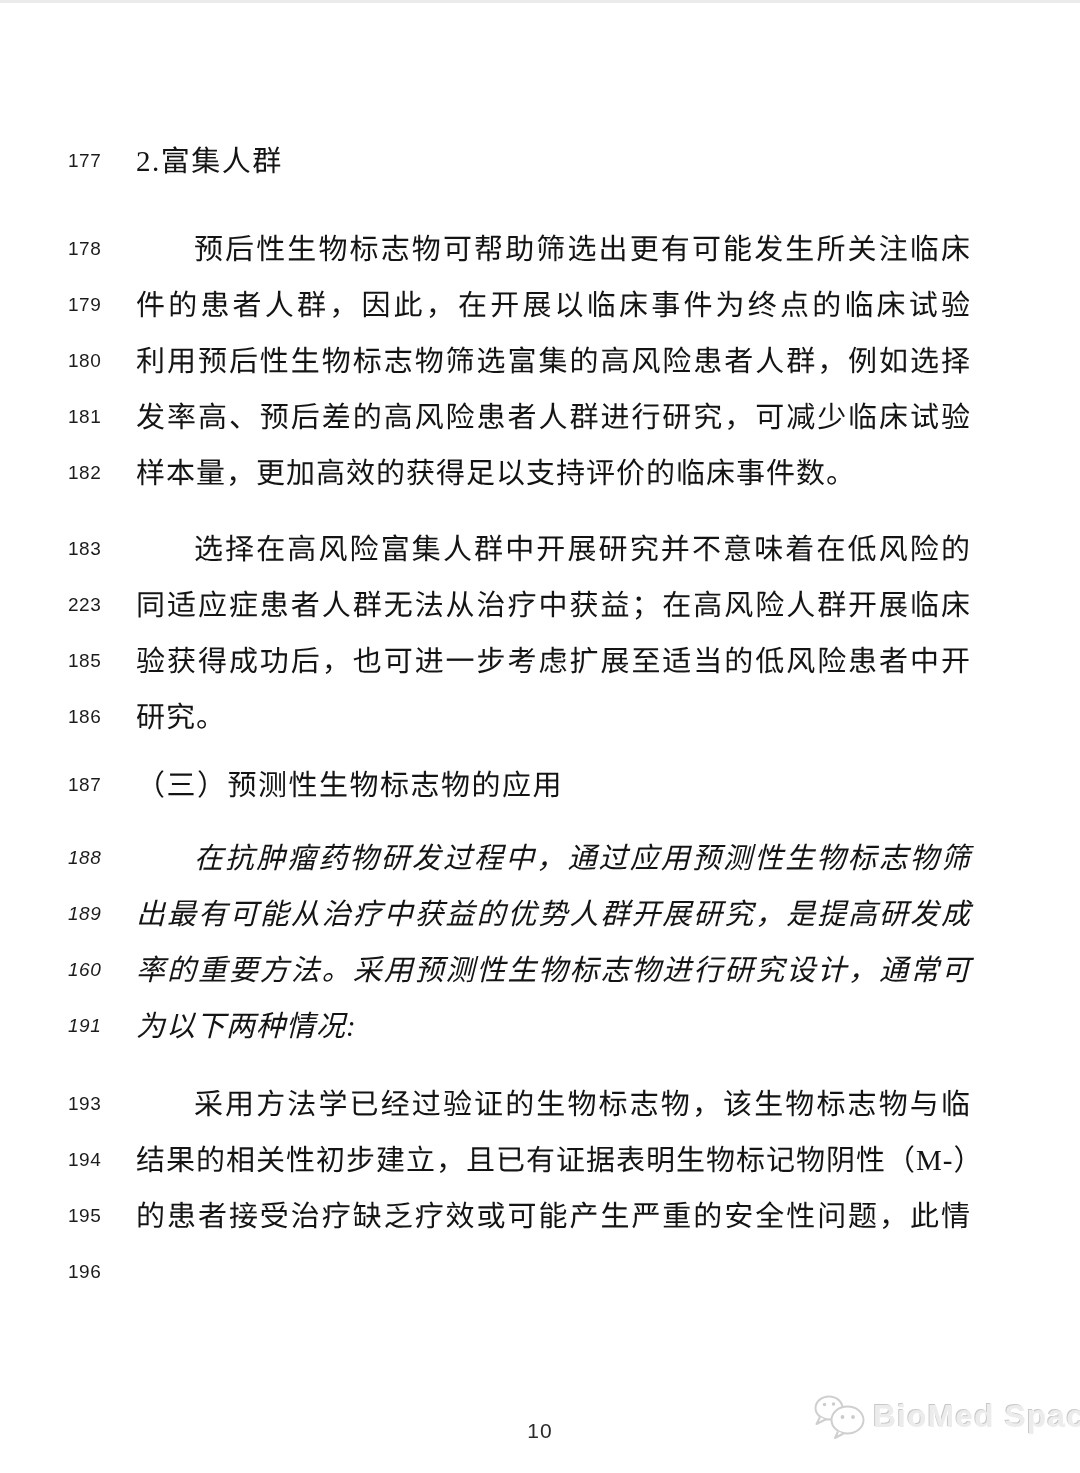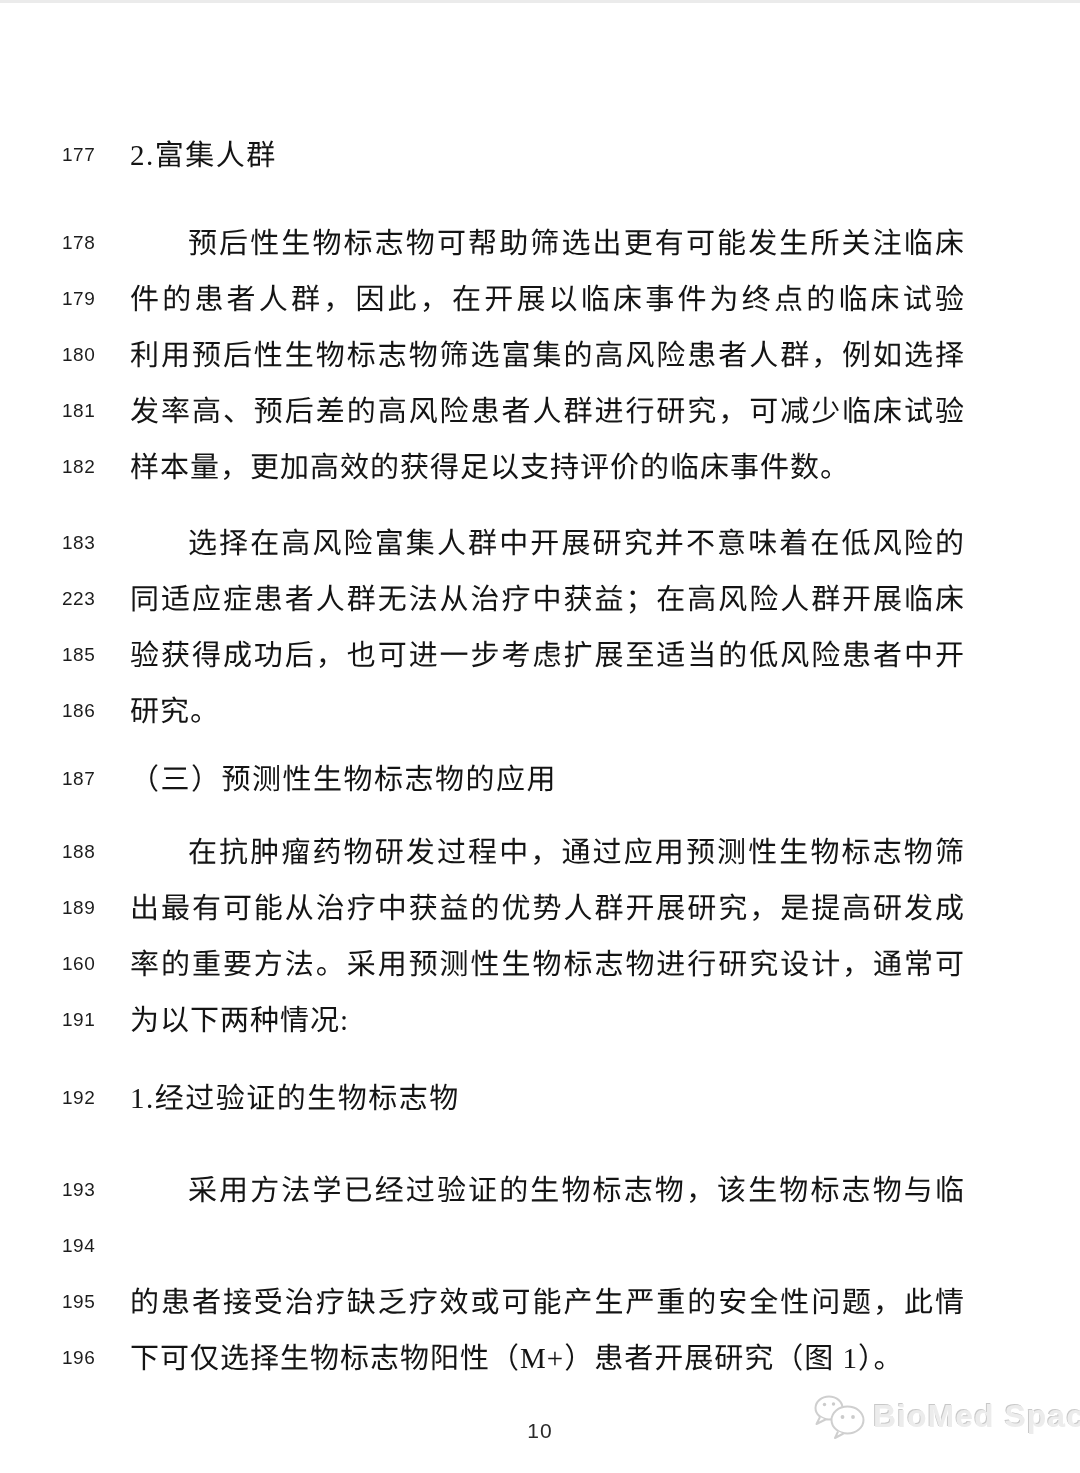--- a/index.html
+++ b/index.html
@@ -13,25 +13,25 @@
   }
   .top-strip{
     position:absolute;top:0;left:0;width:100%;height:3px;
     background:#ebebeb;
   }
   main{
     position:absolute;top:0;left:0;width:100%;
     padding-top:127px;
     box-sizing:border-box;
   }
-  .block{margin:0;}
+  .block{margin:6px;}
   main > .block:nth-child(2){margin-top:32px;}
   main > .block:nth-child(3){margin-top:20px;}
   main > .block:nth-child(4){margin-top:12px;}
-  main > .block:nth-child(5){margin-top:17px;}
+  main > .block:nth-child(5){margin-top:17px;font-style:italic;}
   main > .block:nth-child(6){margin-top:22px;}
   main > .block:nth-child(7){margin-top:36px;}
   .row{
     display:flex;
     height:56px;
     overflow:hidden;
   }
   .lineno{
     flex:0 0 68px;
     margin-left:62px;
@@ -152,41 +152,35 @@
         </div>
         <div class="row fill">
           <span class="lineno">160</span>
           <div class="text">率的重要方法。采用预测性生物标志物进行研究设计，通常可分</div>
         </div>
         <div class="row">
           <span class="lineno">191</span>
           <div class="text">为以下两种情况:</div>
         </div>
       </section>
-      <section class="block heading">
-        <div class="row">
-          <span class="lineno">192</span>
-          <div class="text">1.经过验证的生物标志物</div>
-        </div>
-      </section>
       <section class="block paragraph">
         <div class="row first-line fill">
           <span class="lineno">193</span>
           <div class="text">采用方法学已经过验证的生物标志物，该生物标志物与临床</div>
         </div>
         <div class="row fill">
           <span class="lineno">194</span>
+          <div class="text">结果的相关性初步建立，且已有证据表明生物标记物阴性（M-）</div>
         </div>
         <div class="row fill">
           <span class="lineno">195</span>
           <div class="text">的患者接受治疗缺乏疗效或可能产生严重的安全性问题，此情况</div>
         </div>
         <div class="row">
           <span class="lineno">196</span>
-          <div class="text">下可仅选择生物标志物阳性（M+）患者开展研究（图 1）。</div>
         </div>
       </section>
     </main>
 
   <div class="page-number">10</div>
 
   <div class="watermark">
     <svg class="wm-logo" width="54" height="46" viewBox="0 0 54 46" aria-hidden="true">
       <g fill="none" stroke="#cdcdcd" stroke-width="2">
         <ellipse cx="17" cy="15" rx="13.5" ry="11.5" fill="#ffffff"></ellipse>

